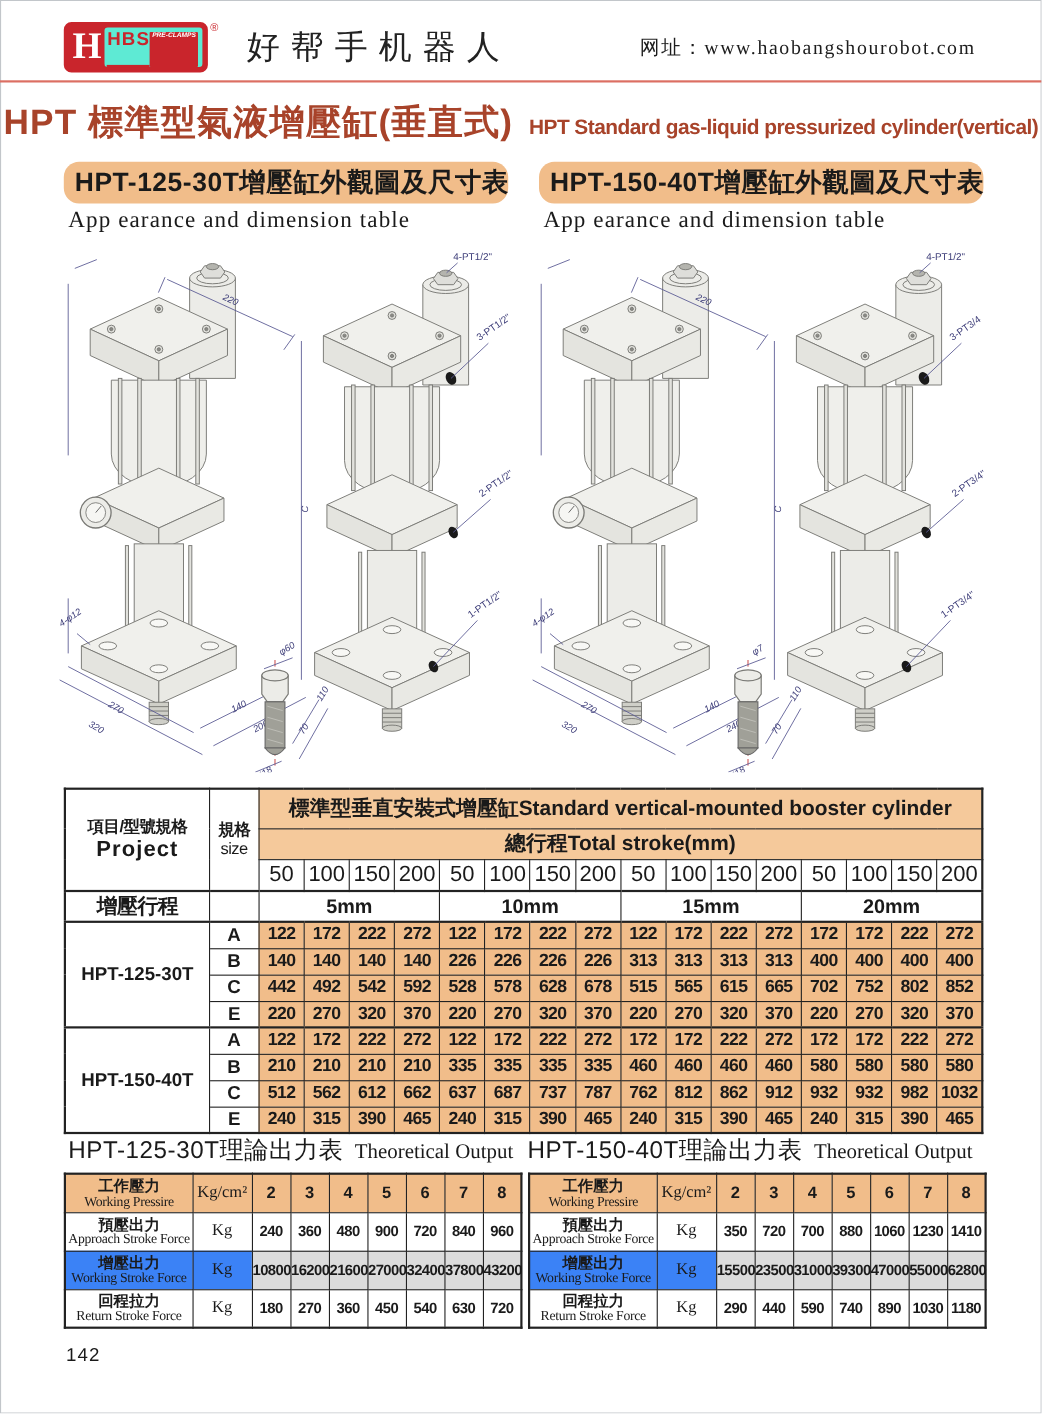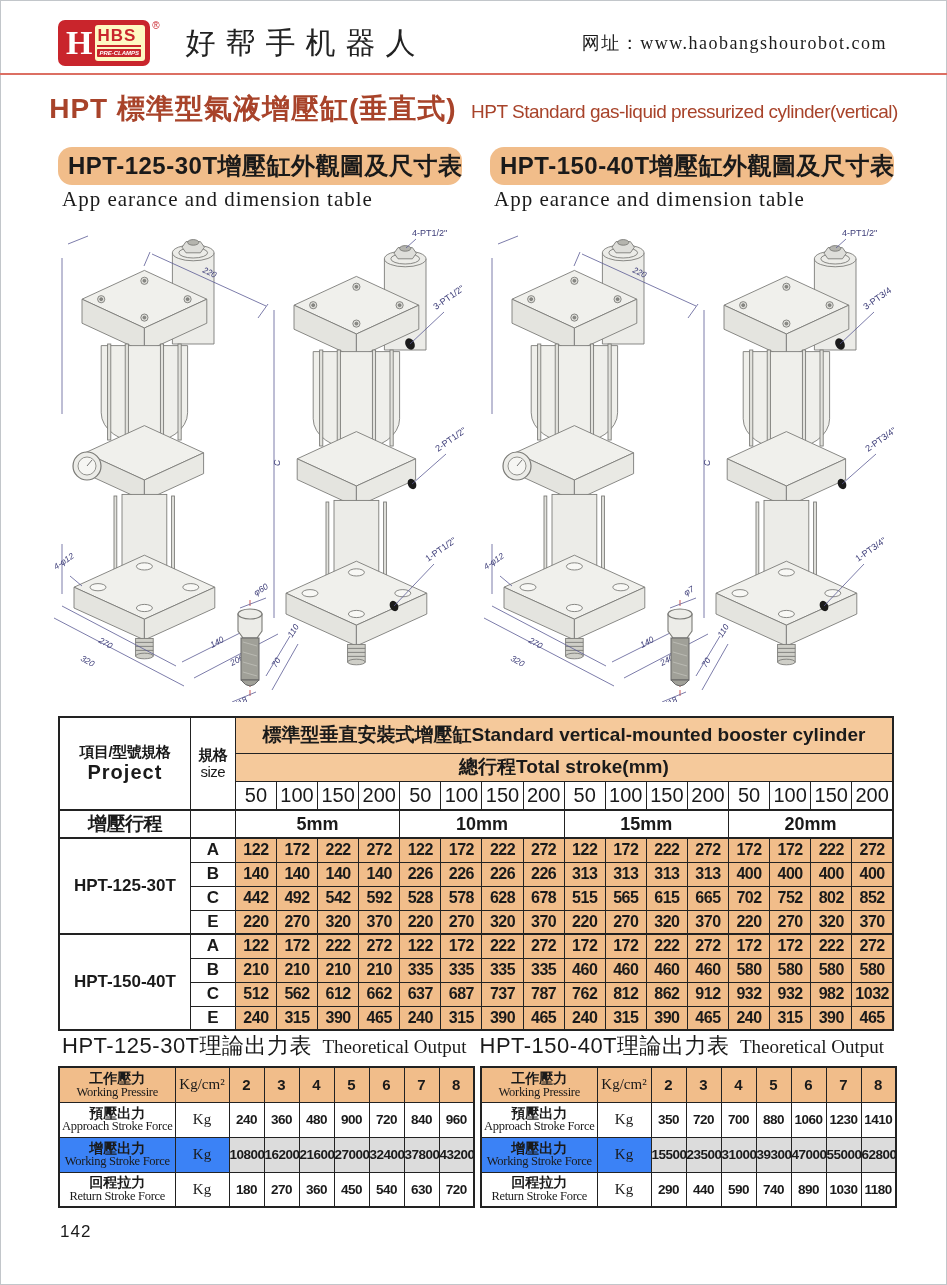--- a/index.html
+++ b/index.html
@@ -5,32 +5,32 @@
   *{margin:0;padding:0;box-sizing:border-box}
   html,body{background:#fff}
   body{width:947px;height:1285px;font-family:"Liberation Sans",sans-serif;color:#1a1a1a;position:relative}
   .page{position:absolute;inset:0;background:#fff;box-shadow:inset 0 0 0 1px #c2c6ca;overflow:hidden}
 
   
   .hdr{position:absolute;top:0;left:0;right:0;height:72px;display:flex;align-items:center;padding:14px 60px 0 58px}
   .logo{display:flex;align-items:flex-start}
   .logo-box{display:flex;background:#c9252c;border:2px solid #c9252c;border-radius:7px;overflow:hidden;height:46px}
   .logo-h{color:#fff;font-weight:bold;font-family:"Liberation Serif",serif;font-size:34px;line-height:42px;padding:0 3px 0 6px}
-  .logo-right{background:#fef9c3;display:flex;flex-direction:column;justify-content:flex-start;padding:2px 4px 0 2px;margin:3px 3px 3px 0;border-radius:3px}
+  .logo-right{background:#5eead4;display:flex;justify-content:center;padding:2px 4px 0 2px;margin:3px 3px 3px 0;border-radius:3px}
   .logo-hbs{color:#c9252c;font-weight:bold;font-size:17px;letter-spacing:1px;border-bottom:2px solid #c9252c;line-height:18px}
   .logo-sub{background:#c9252c;color:#fff;font-size:6px;font-style:italic;font-weight:bold;text-align:center;margin-top:2px;padding:1px 2px;border-radius:1px}
   .logo-reg{color:#c9252c;font-size:10px;margin-left:2px}
   .company{font-size:30px;letter-spacing:10px;margin-left:26px;color:#222;font-weight:500}
   .website{margin-left:auto;font-family:"Liberation Serif",serif;font-size:18px;letter-spacing:1.5px;color:#1c1c1c}
   .redline{position:absolute;top:73px;left:0;right:0;height:2px;background:#dc6f63}
 
   
   .title-row{position:absolute;top:90px;left:0;right:0;text-align:center;white-space:nowrap}
-  .title-zh{color:#a8432a;font-size:28px;font-weight:bold;letter-spacing:1px}
-  .title-en{color:#a8432a;font-size:19px;font-weight:normal;margin-left:10px;letter-spacing:-0.5px}
+  .title-zh{color:#a8432a;font-size:32px;font-weight:bold;letter-spacing:1px}
+  .title-en{color:#a8432a;font-size:19px;font-weight:bold;margin-left:10px;letter-spacing:-0.5px}
 
   
   .sections{position:absolute;top:147px;left:58px;right:53px;display:flex;gap:28px}
   .section{width:404px}
   .pill{background:#f1bd8a;border-radius:14px;padding:3px 10px;font-size:24px;font-weight:bold;letter-spacing:0.5px;white-space:nowrap}
   .section-sub{font-family:"Liberation Serif",serif;font-size:21px;margin-top:2px;padding-left:4px;letter-spacing:1px}
 
   
   .drawings{position:absolute;top:214px;left:54px;display:flex;gap:10px}
   svg text{font-family:"Liberation Sans",sans-serif;fill:#3c3c78}

